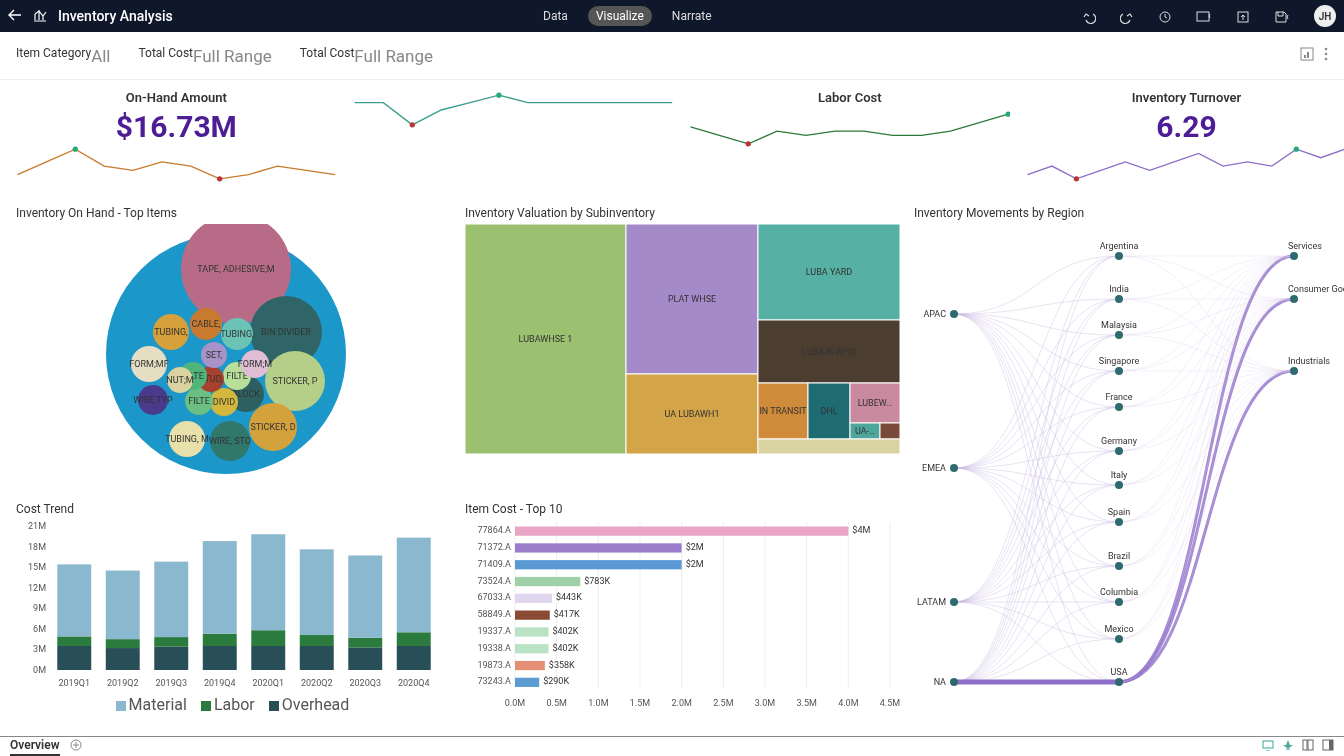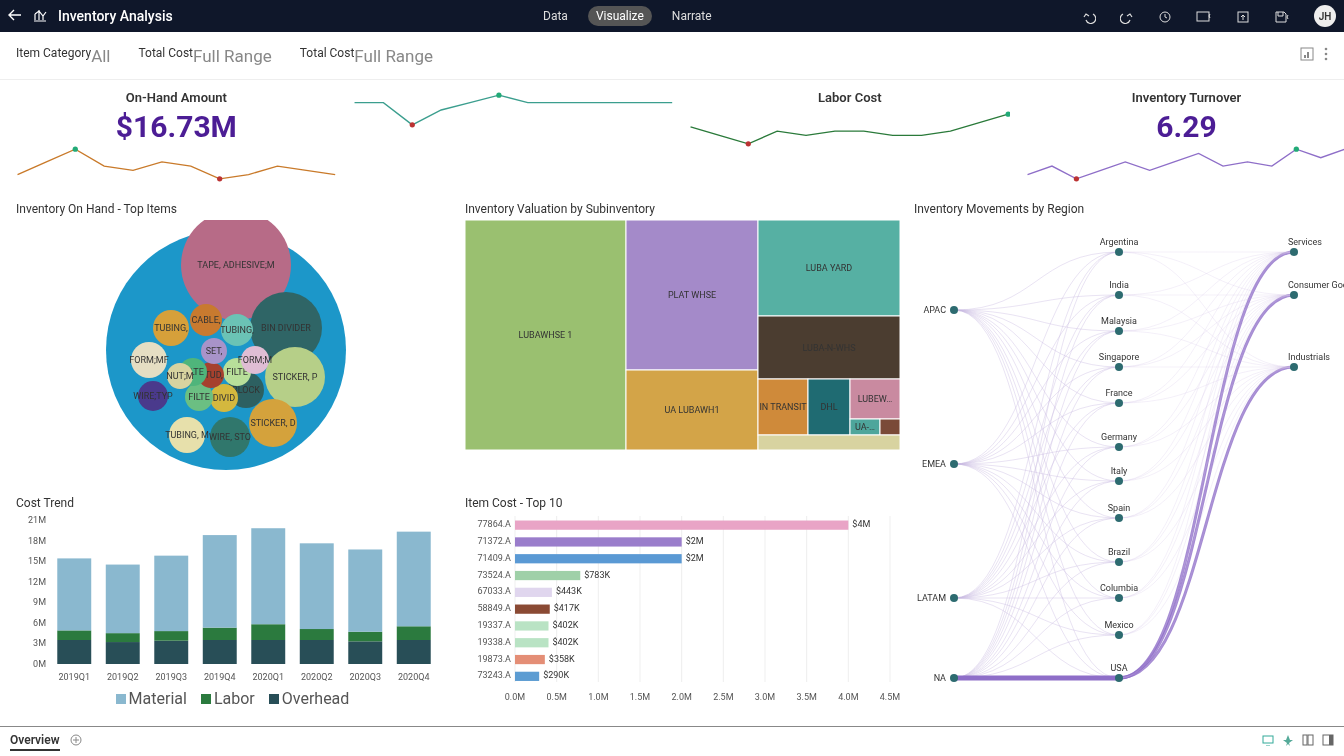--- a/index.html
+++ b/index.html
@@ -17,21 +17,21 @@
 .filter .lab{font-size:12px;color:#333}
 .filter .val{font-size:17px;color:#888}
 .subtools{margin-left:auto;display:flex;gap:10px;color:#666}
 .canvas{flex:1;padding:10px 16px 4px;display:grid;grid-template-columns:33% 33% 33%;gap:8px 16px}
 .kpirow{grid-column:1/4;display:flex;gap:16px}
 .kpi{flex:1;text-align:center}
 .kpi h4{font-size:13px;font-weight:600;margin-bottom:4px}
 .kpi .big{font-size:30px;font-weight:700;color:#4c1d95}
 .spark{height:36px;width:100%;margin-top:2px}
 .card h4{font-size:12px;font-weight:400;margin-bottom:4px}
-.footer{height:30px;border-top:1px solid #888;display:flex;align-items:center;padding:0 10px;font-size:12px;gap:10px}
+.footer{height:20px;border-top:1px solid #888;display:flex;align-items:center;padding:0 10px;font-size:12px;gap:10px}
 .footer .tab{font-weight:600;border-bottom:2px solid #333;padding-bottom:2px}
 .footer .tools{margin-left:auto;display:flex;gap:8px;color:#666}
 svg text{font-size:9px;fill:#333}
 .axis{font-size:9px;fill:#555}
 .legend{display:flex;gap:14px;justify-content:center;margin-top:2px;font-size:16px;color:#555}
 .legend span i{display:inline-block;width:10px;height:10px;margin-right:3px;vertical-align:middle}
 </style>
 </head>
 <body>
 

